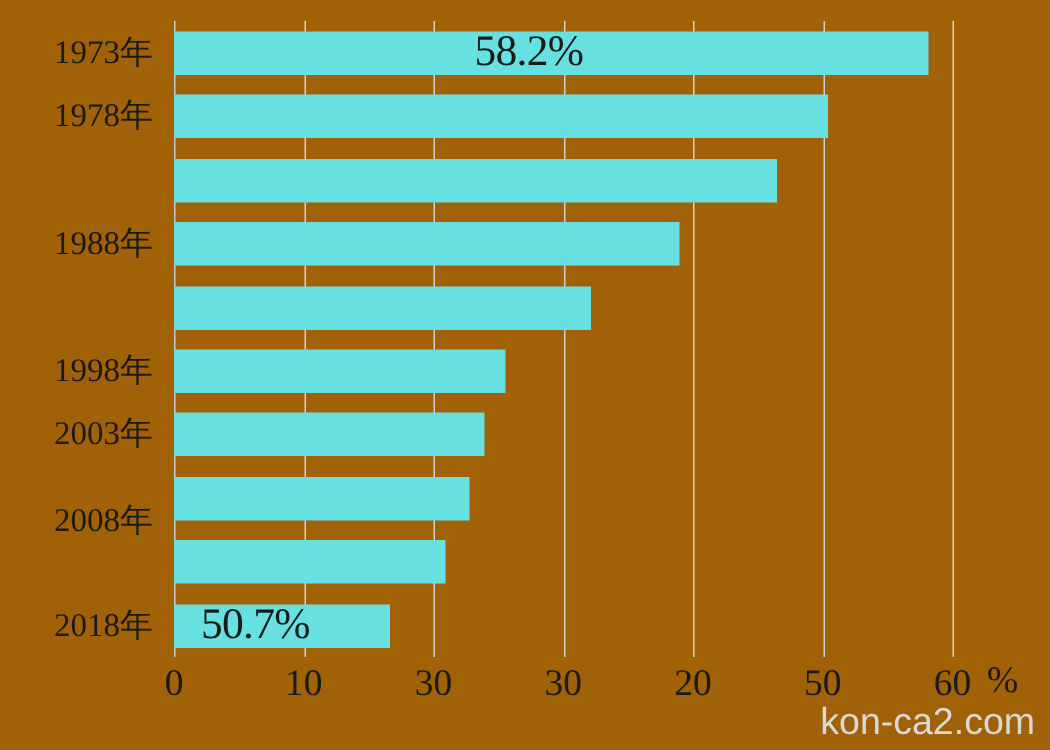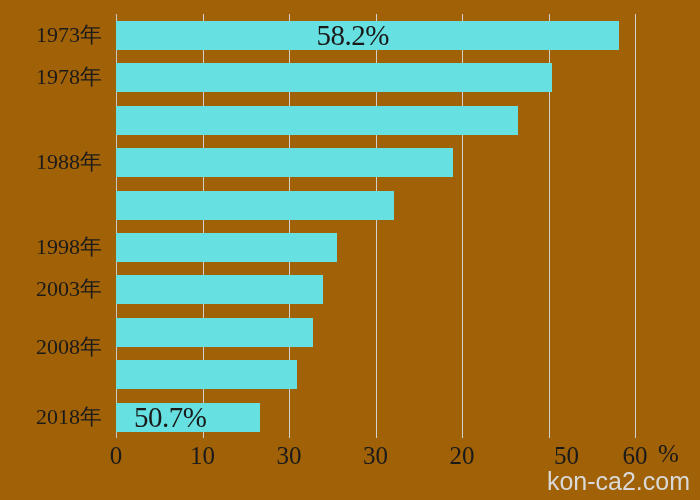--- a/index.html
+++ b/index.html
@@ -190,21 +190,21 @@
         </div>
       </div>
   </div>
 
   <div class="tick-labels">
       <div class="tick-label" style="left: 0px;">0</div>
       <div class="tick-label" style="left: 86.5px;">10</div>
       <div class="tick-label" style="left: 173px;">30</div>
       <div class="tick-label" style="left: 259.5px;">30</div>
       <div class="tick-label" style="left: 346px;">20</div>
-      <div class="tick-label" style="left: 432.5px; margin-left: 18px;">50</div>
+      <div class="tick-label" style="left: 432.5px;">50</div>
       <div class="tick-label" style="left: 519px;">60</div>
     </div>
 
   <div class="axis-unit">%</div>
 
   <div class="watermark">kon-ca2.com</div>
 
 </div>
 
 </body></html>

